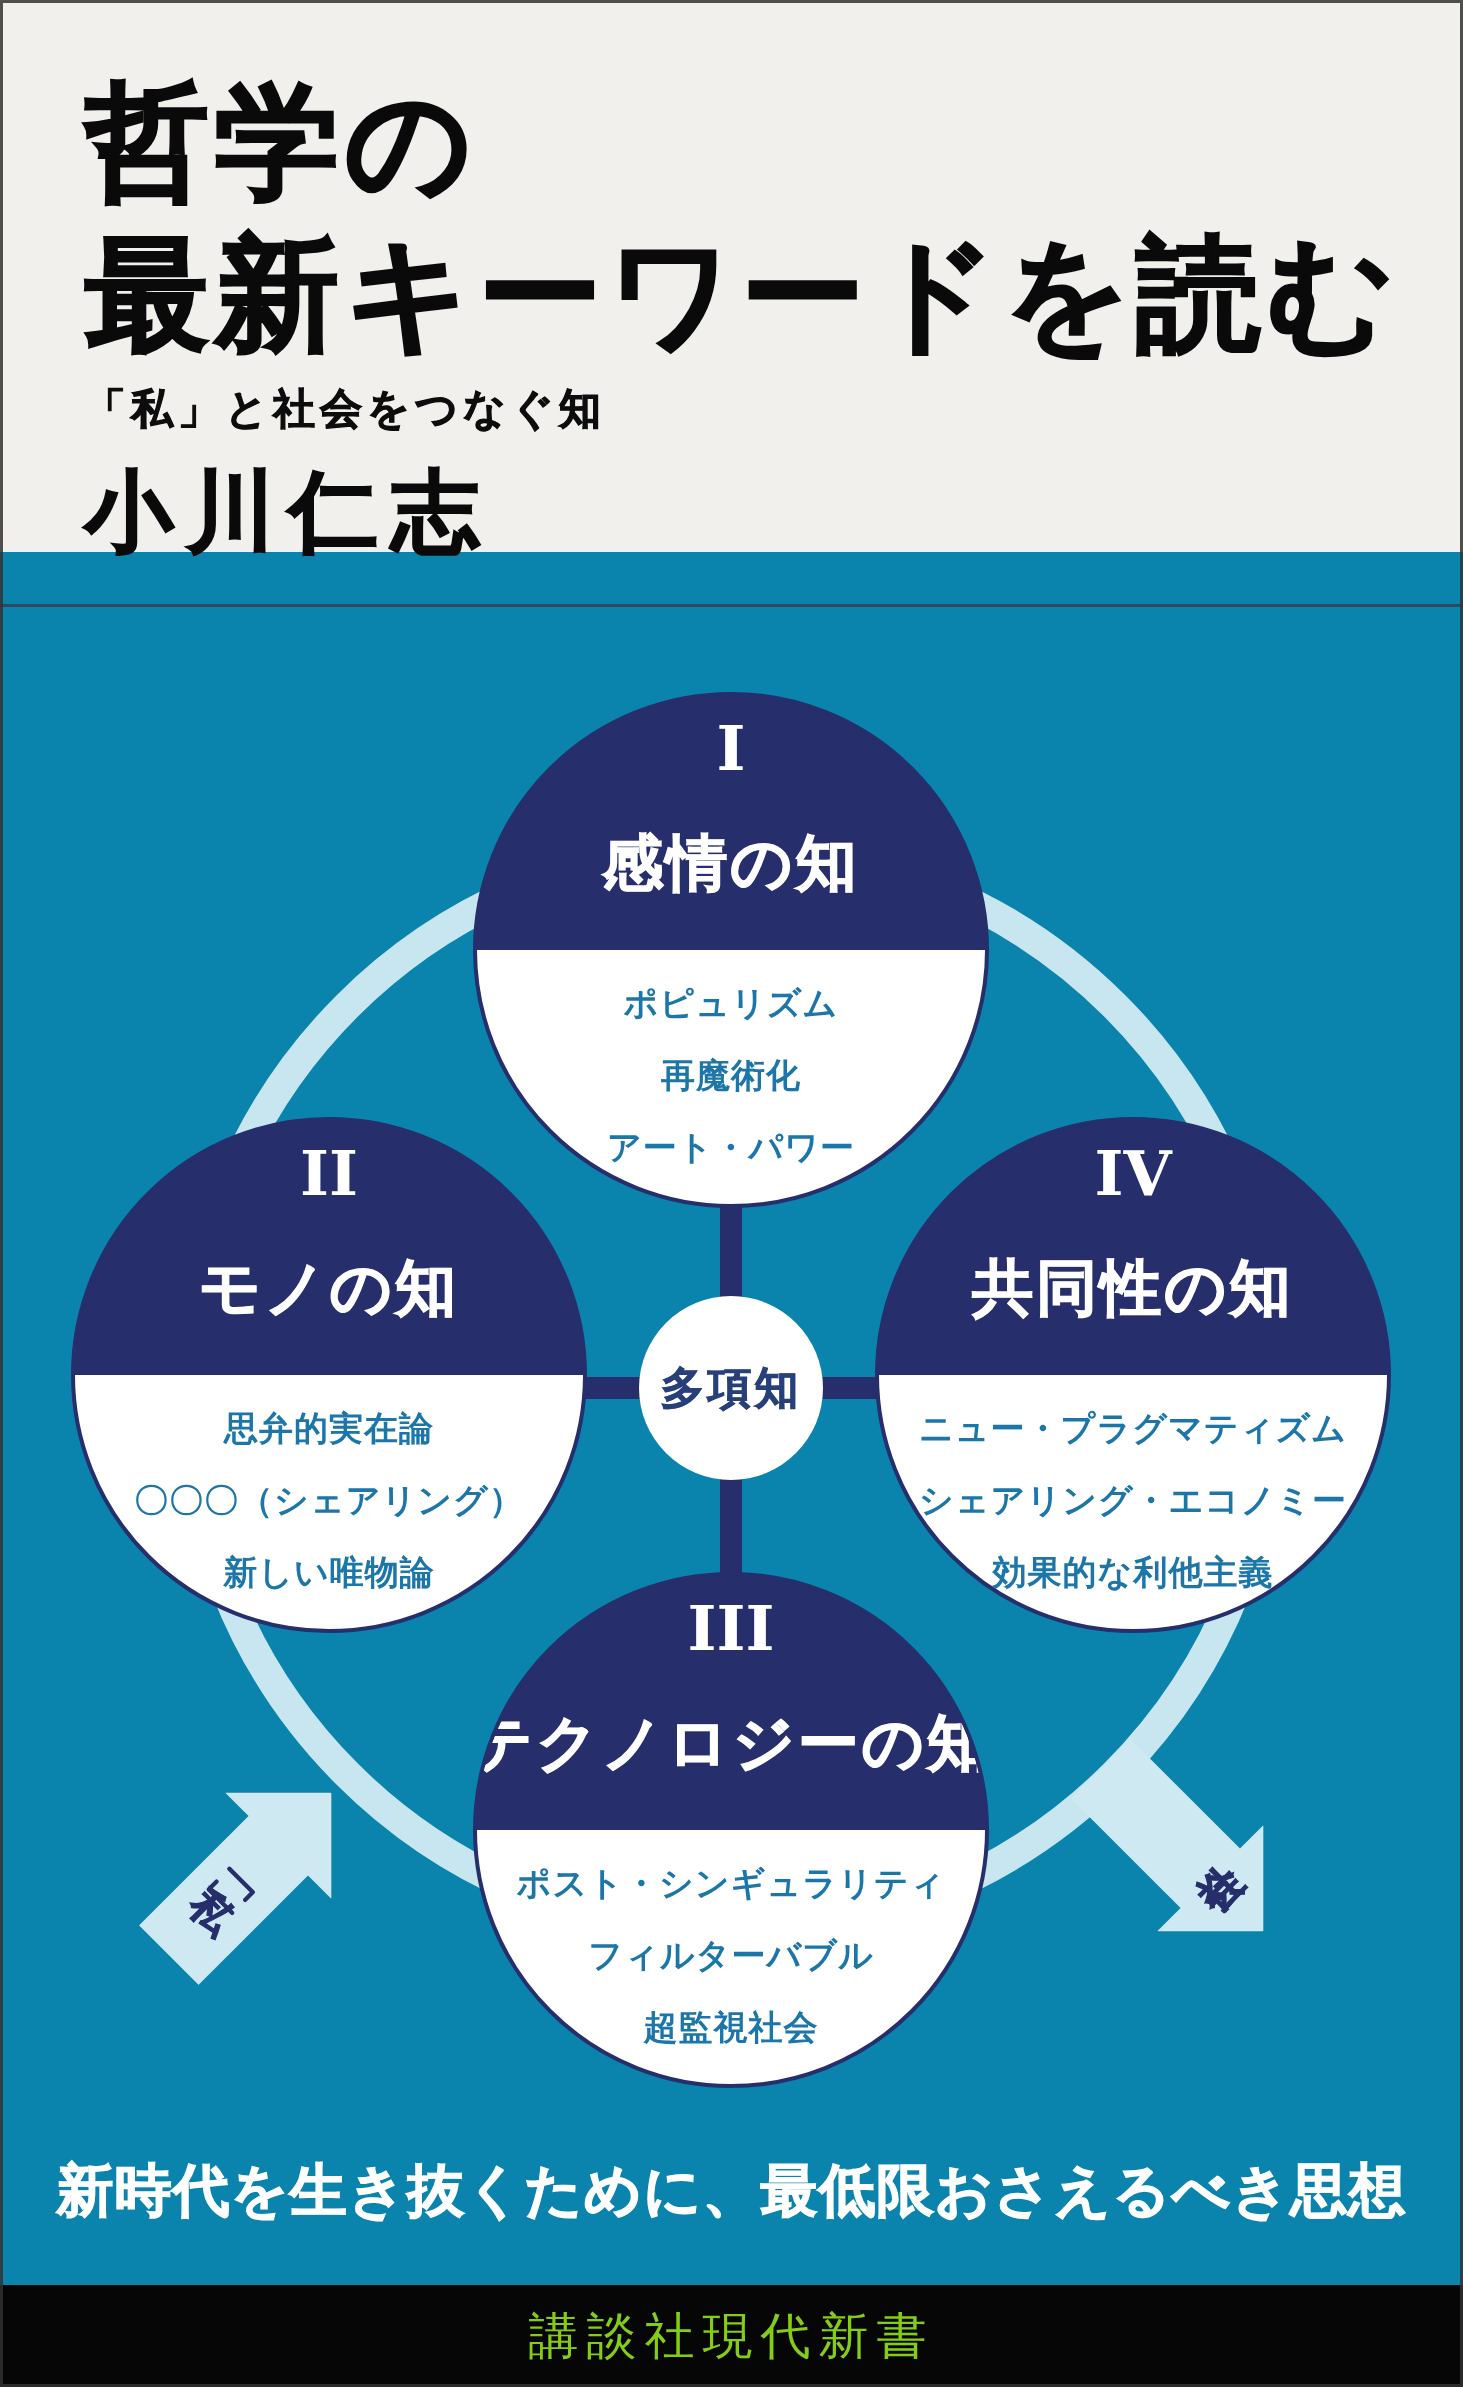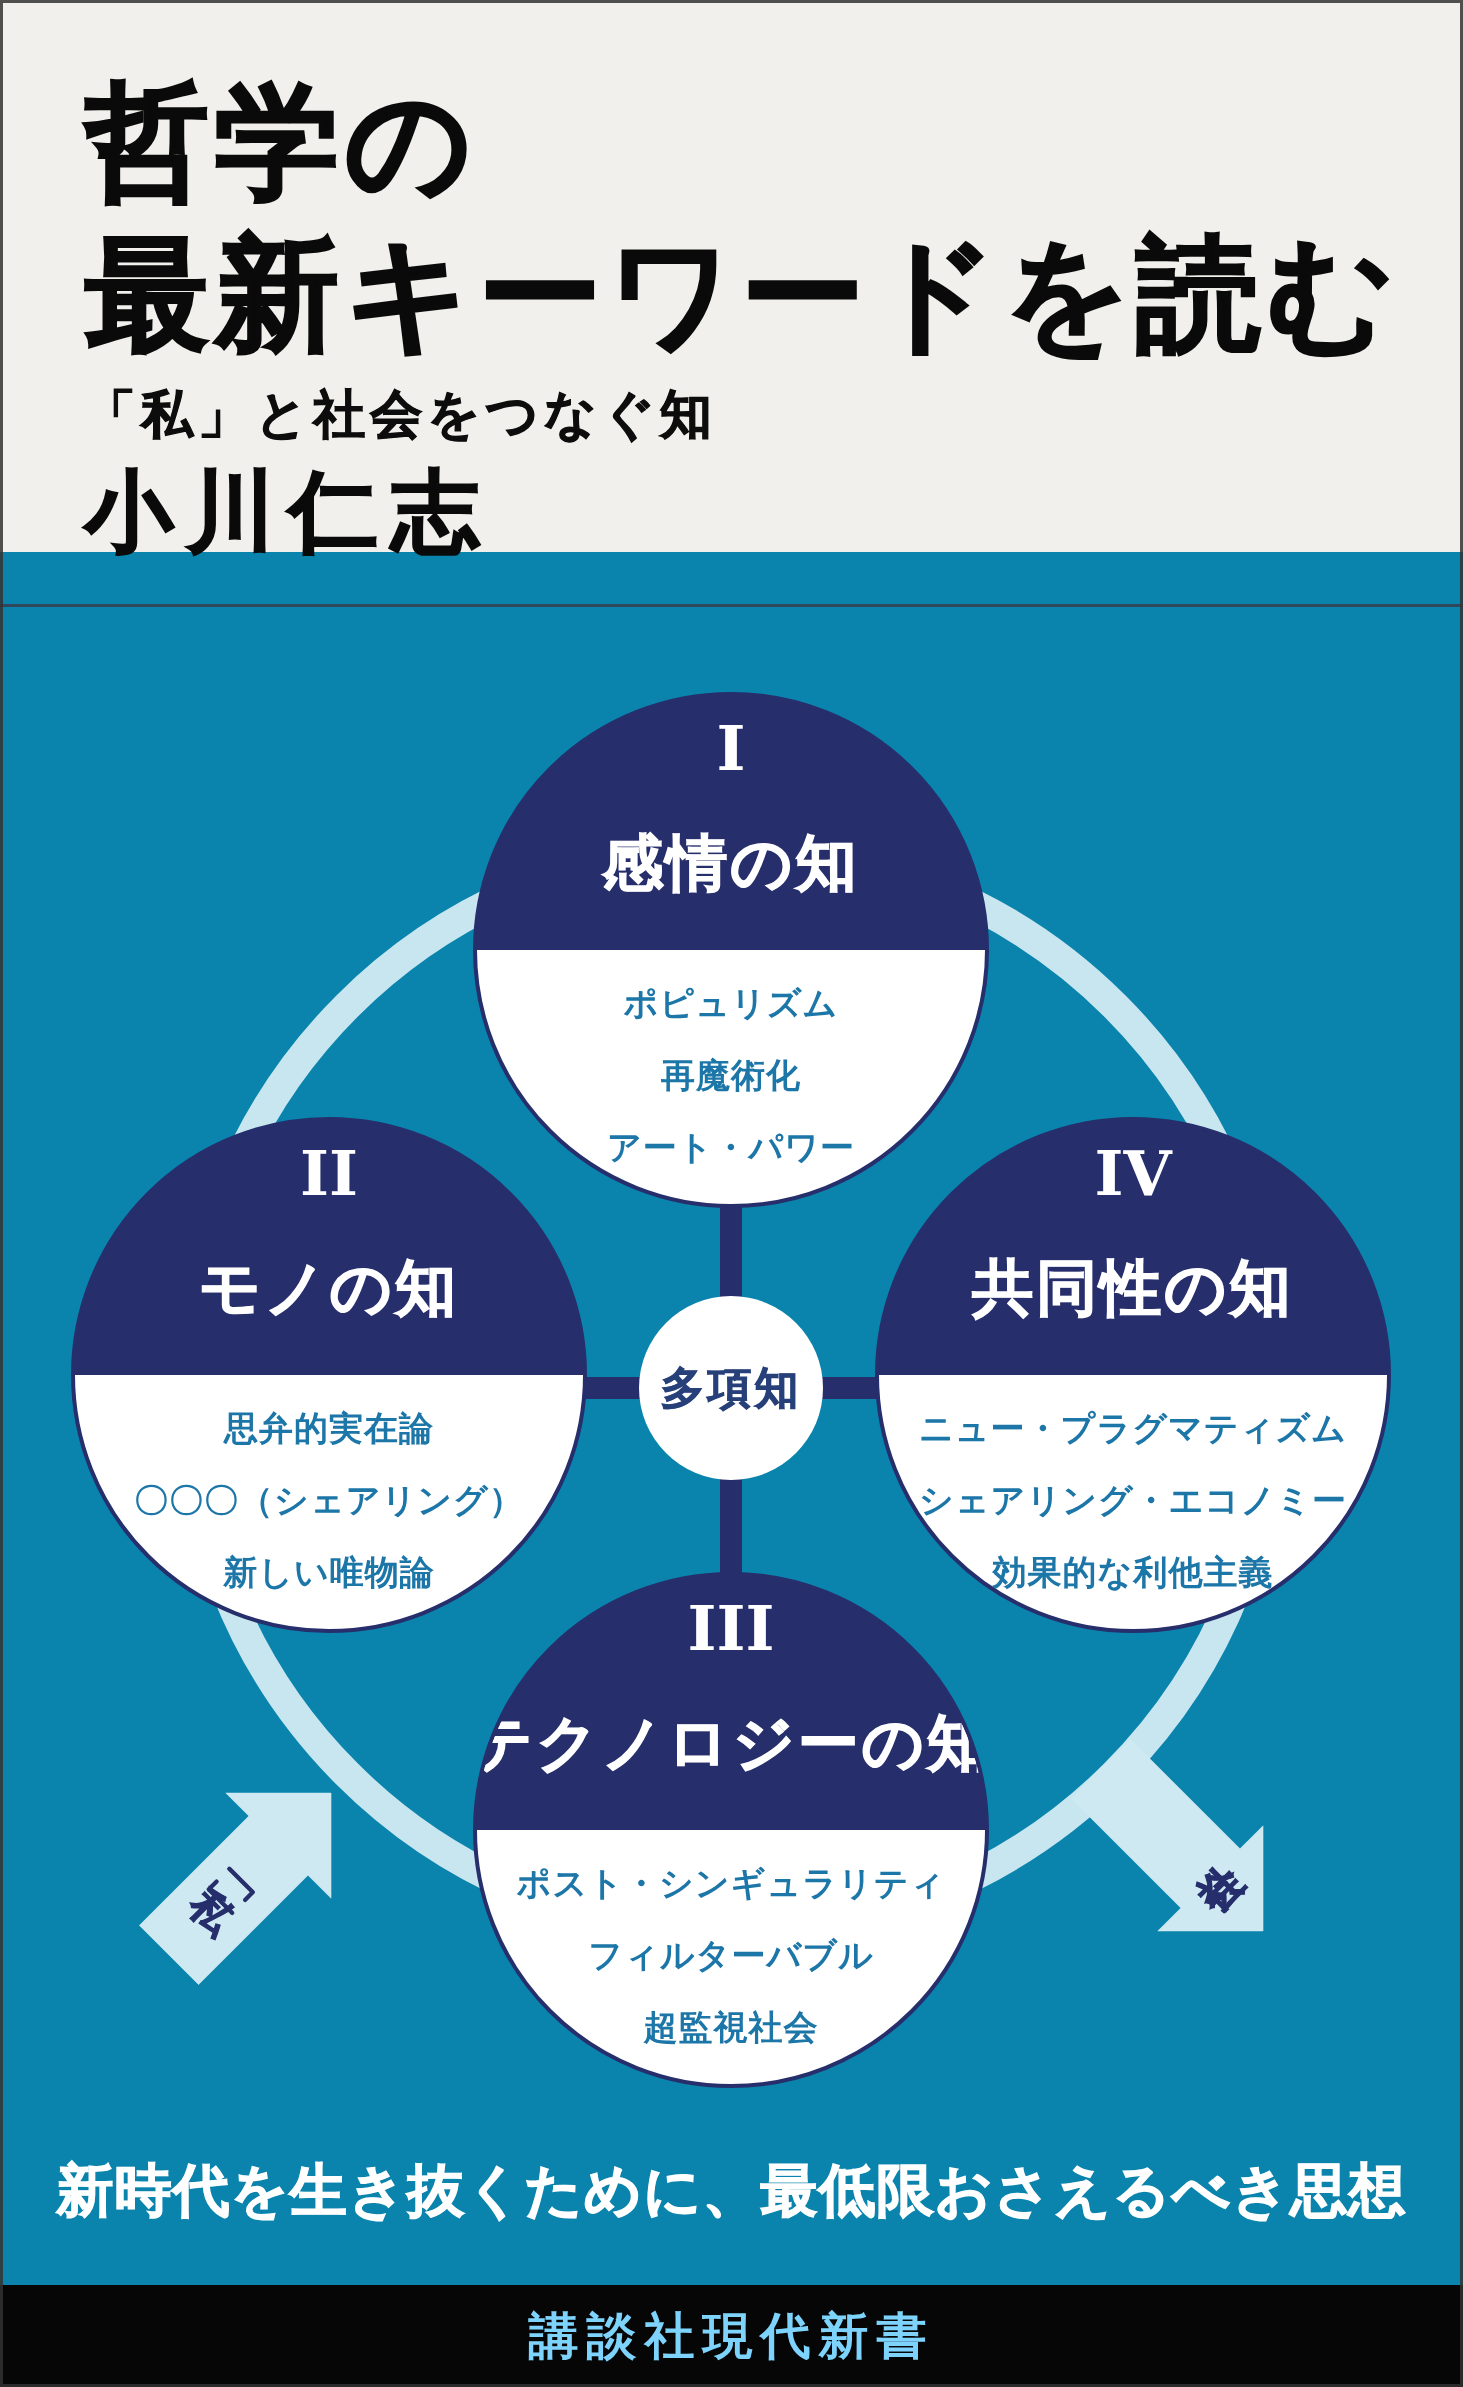--- a/index.html
+++ b/index.html
@@ -7,21 +7,21 @@
     position:relative; width:1463px; height:2387px; overflow:hidden;
     font-family:"Liberation Sans", sans-serif;
     background:#0a84ad;
   }
   
   .header{position:absolute;left:0;top:0;width:1463px;height:552px;background:#f1f0ec;}
   .title-line{position:absolute;left:85px;color:#0a0a0a;font-weight:900;font-size:124px;line-height:1;
               letter-spacing:6px;white-space:nowrap;-webkit-text-stroke:2.5px #0a0a0a;}
   .t1{top:80px;}
   .t2{top:232px;}
-  .subtitle{position:absolute;left:84px;top:388px;color:#0d0d0d;font-weight:700;font-size:52px;line-height:1;
+  .subtitle{position:absolute;left:84px;top:388px;color:#0d0d0d;font-weight:700;font-size:42px;line-height:1;
             letter-spacing:5px;white-space:nowrap;-webkit-text-stroke:1px #0d0d0d;}
   .author{position:absolute;left:85px;top:468px;color:#0a0a0a;font-weight:900;font-size:88px;line-height:1;
           letter-spacing:14px;white-space:nowrap;-webkit-text-stroke:2px #0a0a0a;}
   .header-divider{position:absolute;left:0;top:604px;width:1463px;height:3px;background:#31475c;}
 
   
   .body-teal{position:absolute;left:0;top:607px;width:1463px;height:1678px;background:#0a84ad;}
 
   
   .ring{position:absolute;left:173px;top:832px;width:1056px;height:1056px;border:30px solid #c7e6f0;
@@ -67,21 +67,21 @@
                 -webkit-text-stroke:0.8px #274079;}
 
   
   .slogan{position:absolute;left:0;top:2158px;width:1463px;z-index:5;text-align:center;color:#ffffff;
           font-weight:900;font-size:57px;line-height:1.15;letter-spacing:1px;white-space:nowrap;
           -webkit-text-stroke:1.2px #ffffff;}
 
   
   .band{position:absolute;left:0;top:2285px;width:1463px;height:102px;background:#060606;z-index:6;
         display:flex;align-items:center;justify-content:center;}
-  .band span{color:#7dd3fc;font-weight:700;font-size:50px;letter-spacing:8px;white-space:nowrap;}
+  .band span{color:#84cc16;font-weight:400;font-size:50px;letter-spacing:8px;white-space:nowrap;}
 
   
   .page-border{position:absolute;inset:0;z-index:10;pointer-events:none;
                box-shadow:inset 0 0 0 3px rgba(50,50,50,0.85);}
 </style>
 </head>
 <body>
 
 <div class="page">
 

